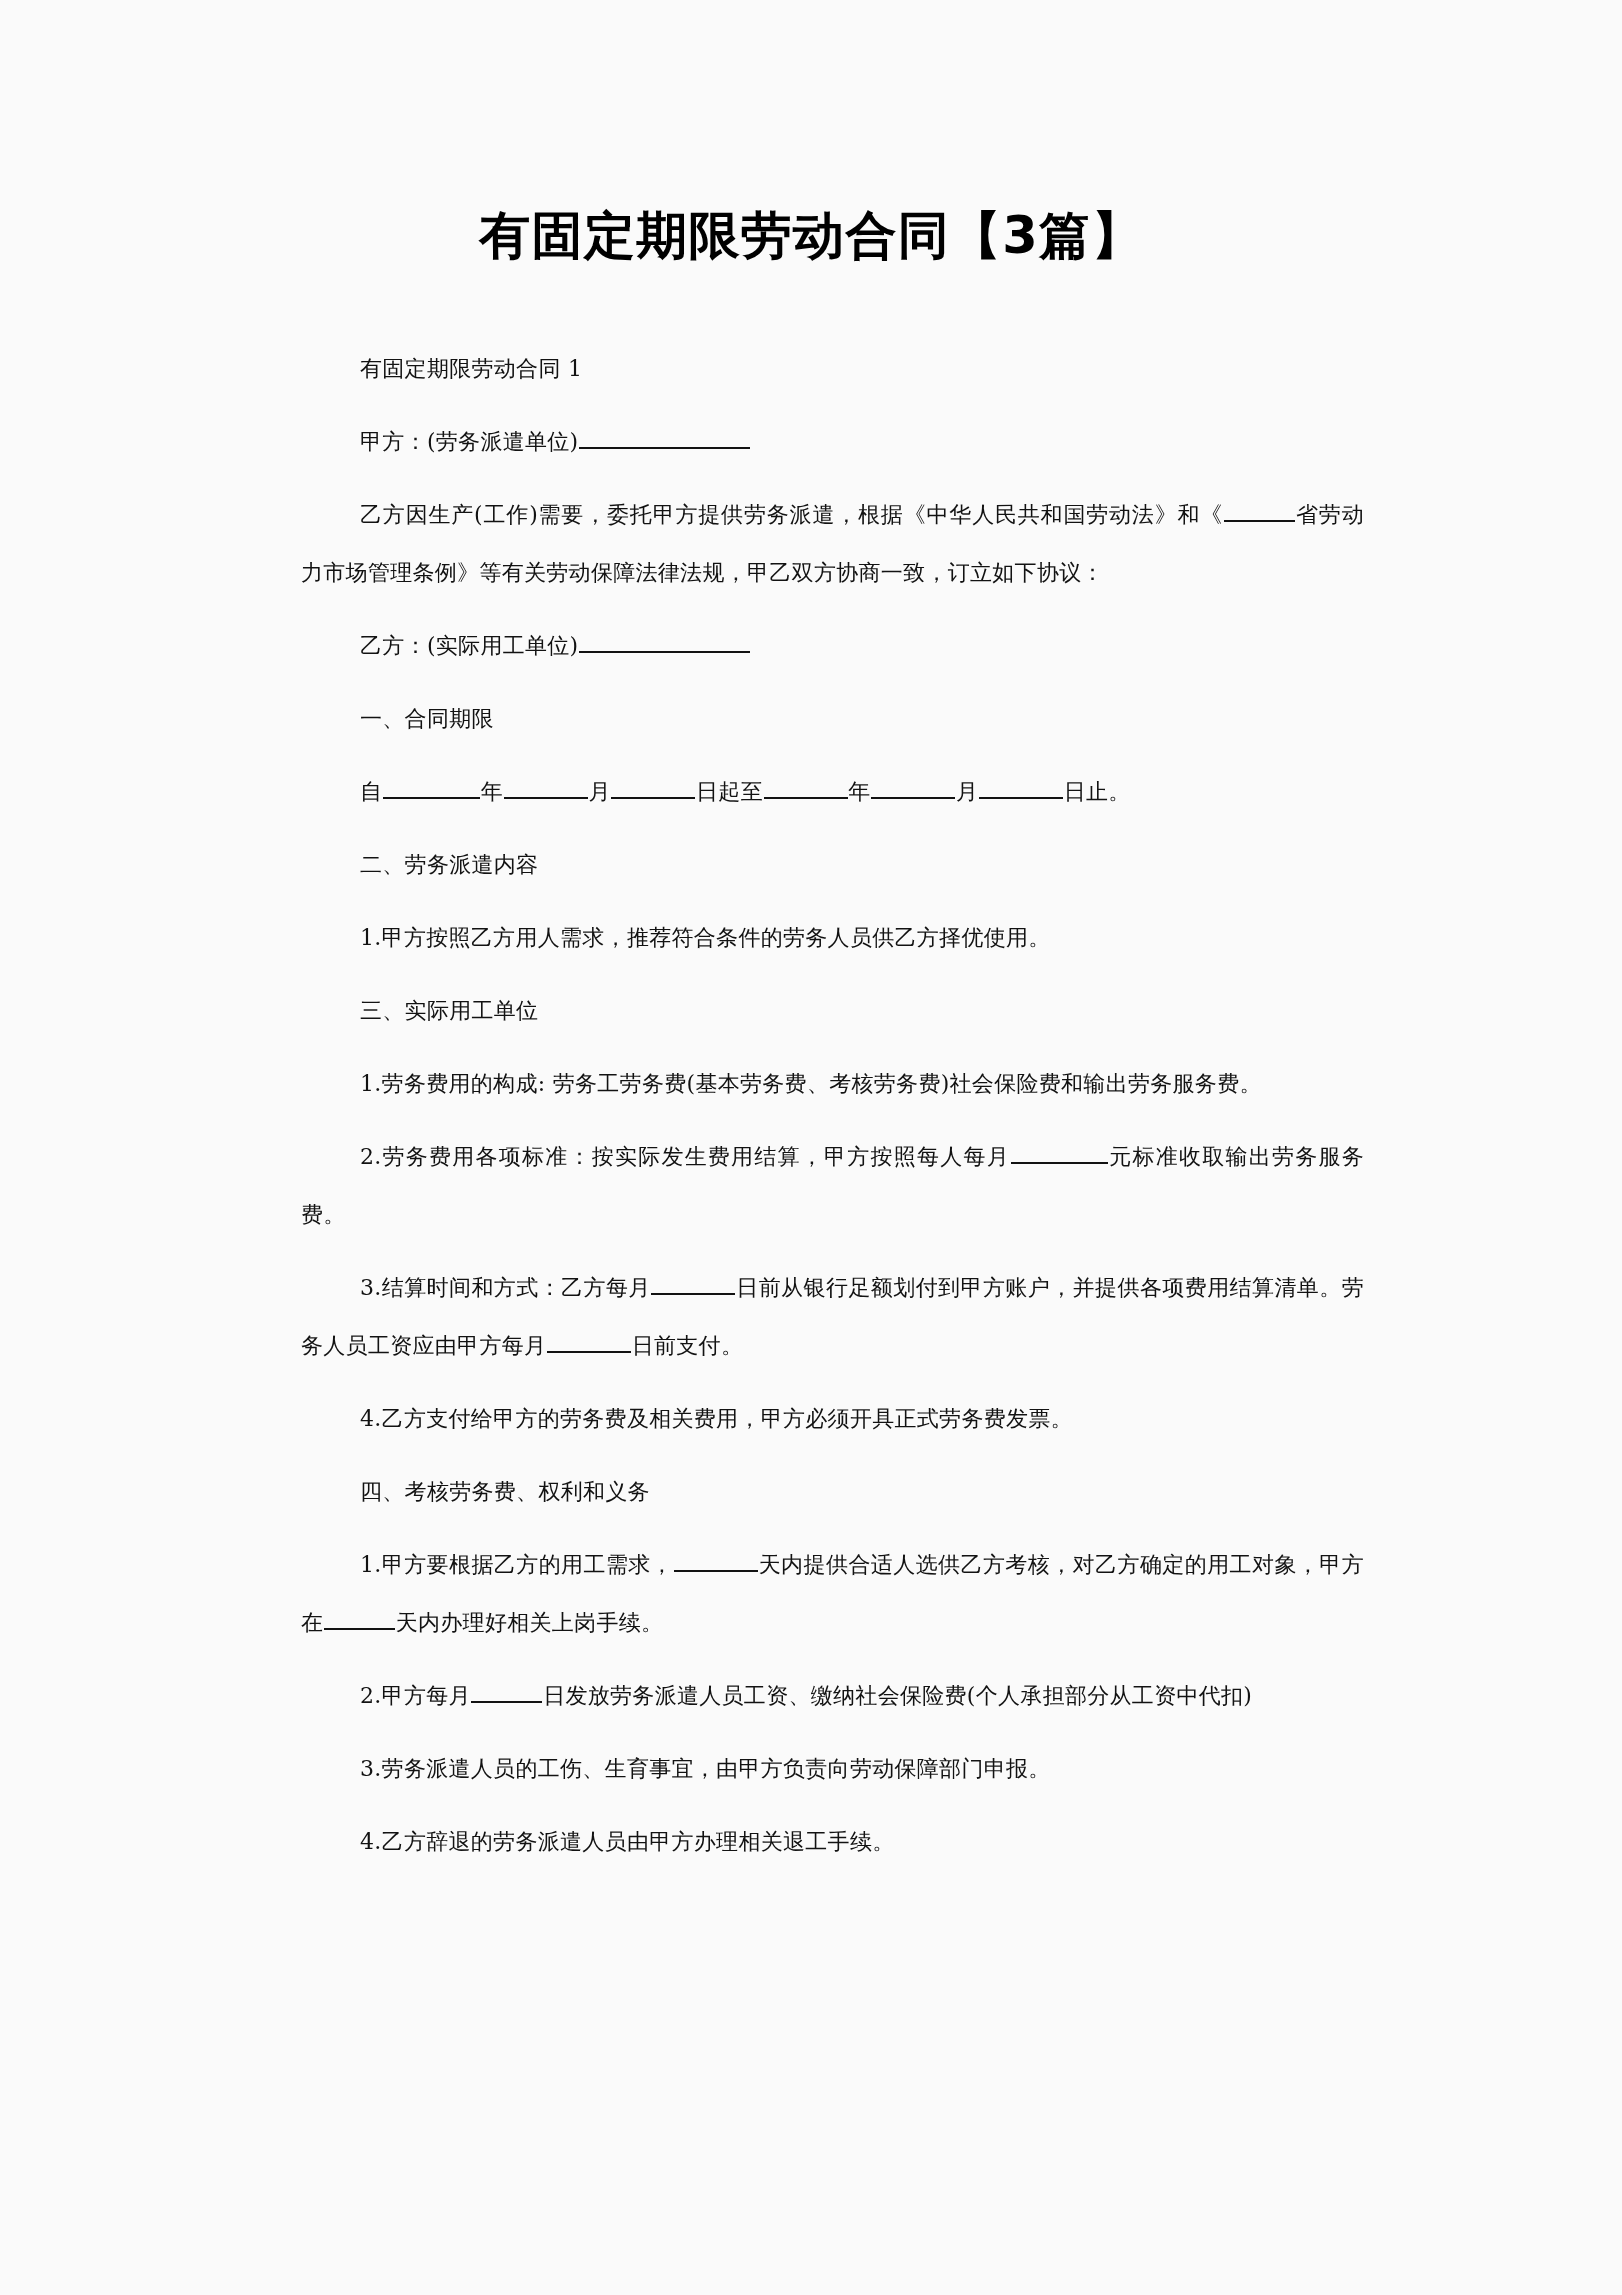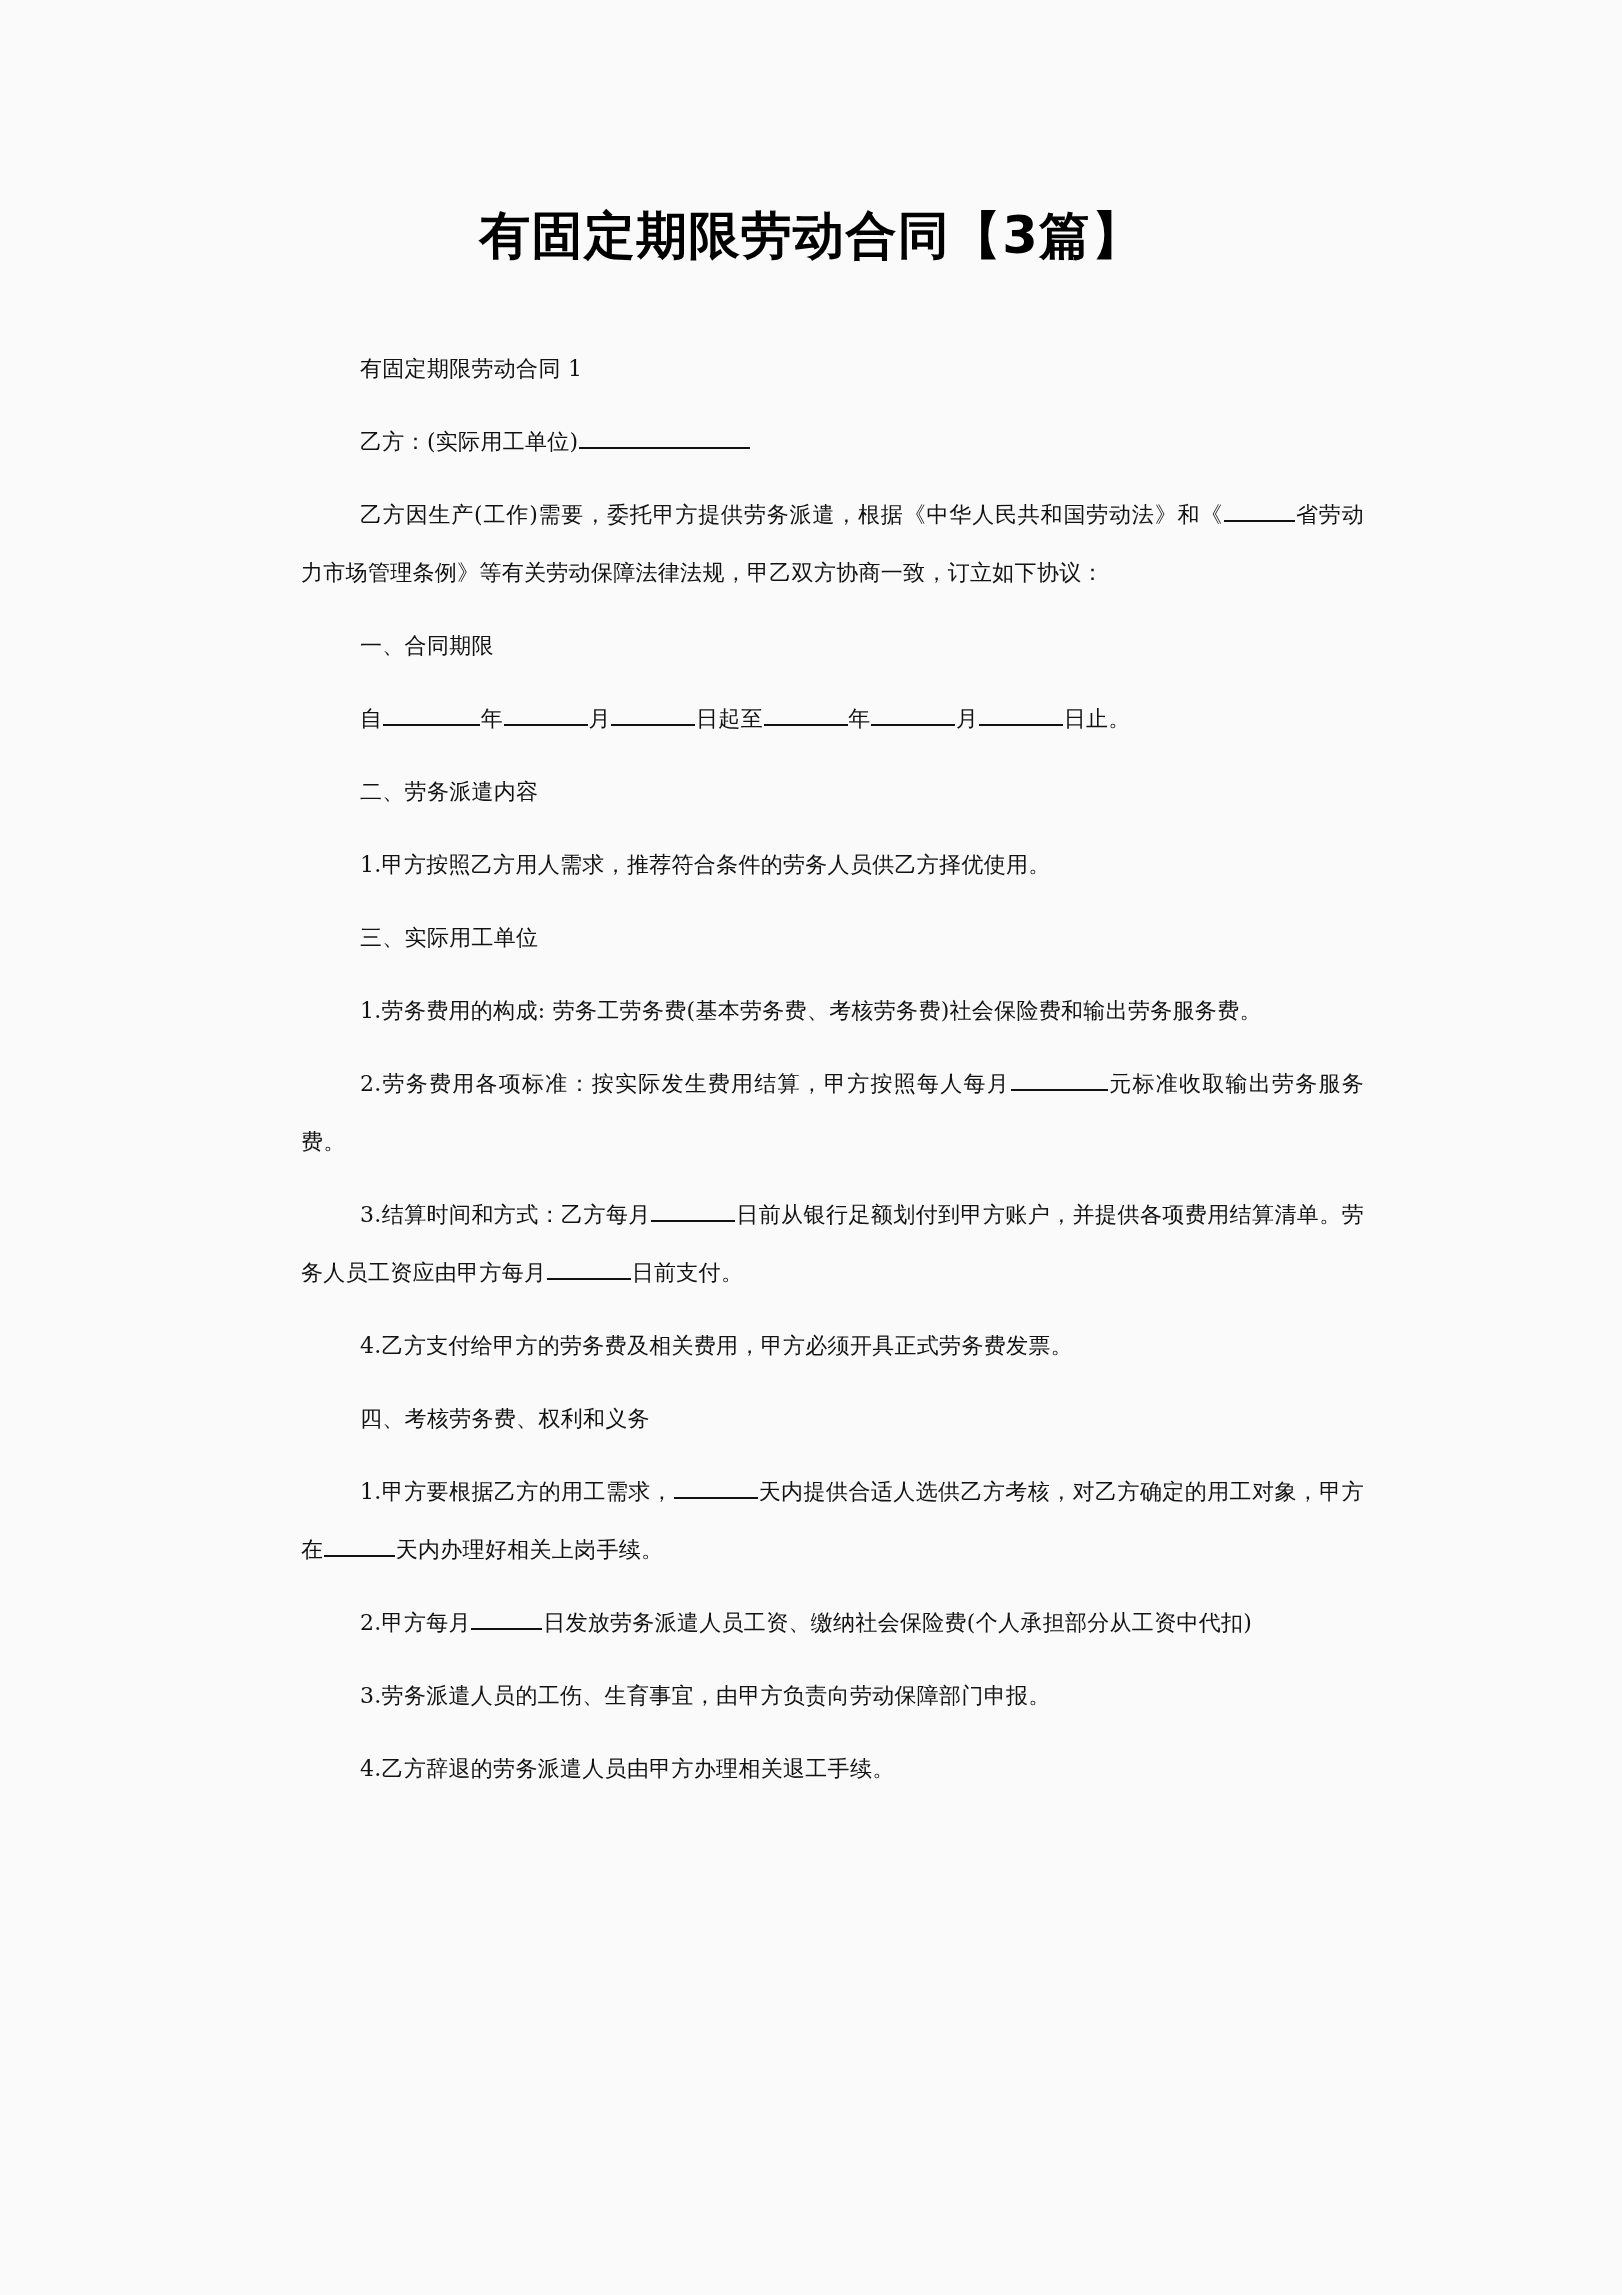--- a/index.html
+++ b/index.html
@@ -64,24 +64,25 @@
 <body>
 
 <div id="page">
 
   <h1 id="doc-title">有固定期限劳动合同【3篇】</h1>
 
   <div id="body-col">
 
     <p class="para">有固定期限劳动合同 1</p>
 
+    <p class="para"><span>甲方：(劳务派遣单位)</span><span class="blank b-xxl"></span></p>
+
+    <p class="para"><span>乙方因生产(工作)需要，委托甲方提供劳务派遣，根据《中华人民共和国劳动法》和《</span><span class="blank b-m"></span><span>省劳动力市场管理条例》等有关劳动保障法律法规，甲乙双方协商一致，订立如下协议：</span></p>
 
     <p class="para"><span>乙方：(实际用工单位)</span><span class="blank b-xxl"></span></p>
-
-    <p class="para"><span>乙方因生产(工作)需要，委托甲方提供劳务派遣，根据《中华人民共和国劳动法》和《</span><span class="blank b-m"></span><span>省劳动力市场管理条例》等有关劳动保障法律法规，甲乙双方协商一致，订立如下协议：</span></p>
 
     <p class="para">一、合同期限</p>
 
     <p class="para"><span>自</span><span class="blank b-xl"></span><span>年</span><span class="blank b-l"></span><span>月</span><span class="blank b-l"></span><span>日起至</span><span class="blank b-l"></span><span>年</span><span class="blank b-l"></span><span>月</span><span class="blank b-l"></span><span>日止。</span></p>
 
     <p class="para">二、劳务派遣内容</p>
 
     <p class="para">1.甲方按照乙方用人需求，推荐符合条件的劳务人员供乙方择优使用。</p>
 
 

